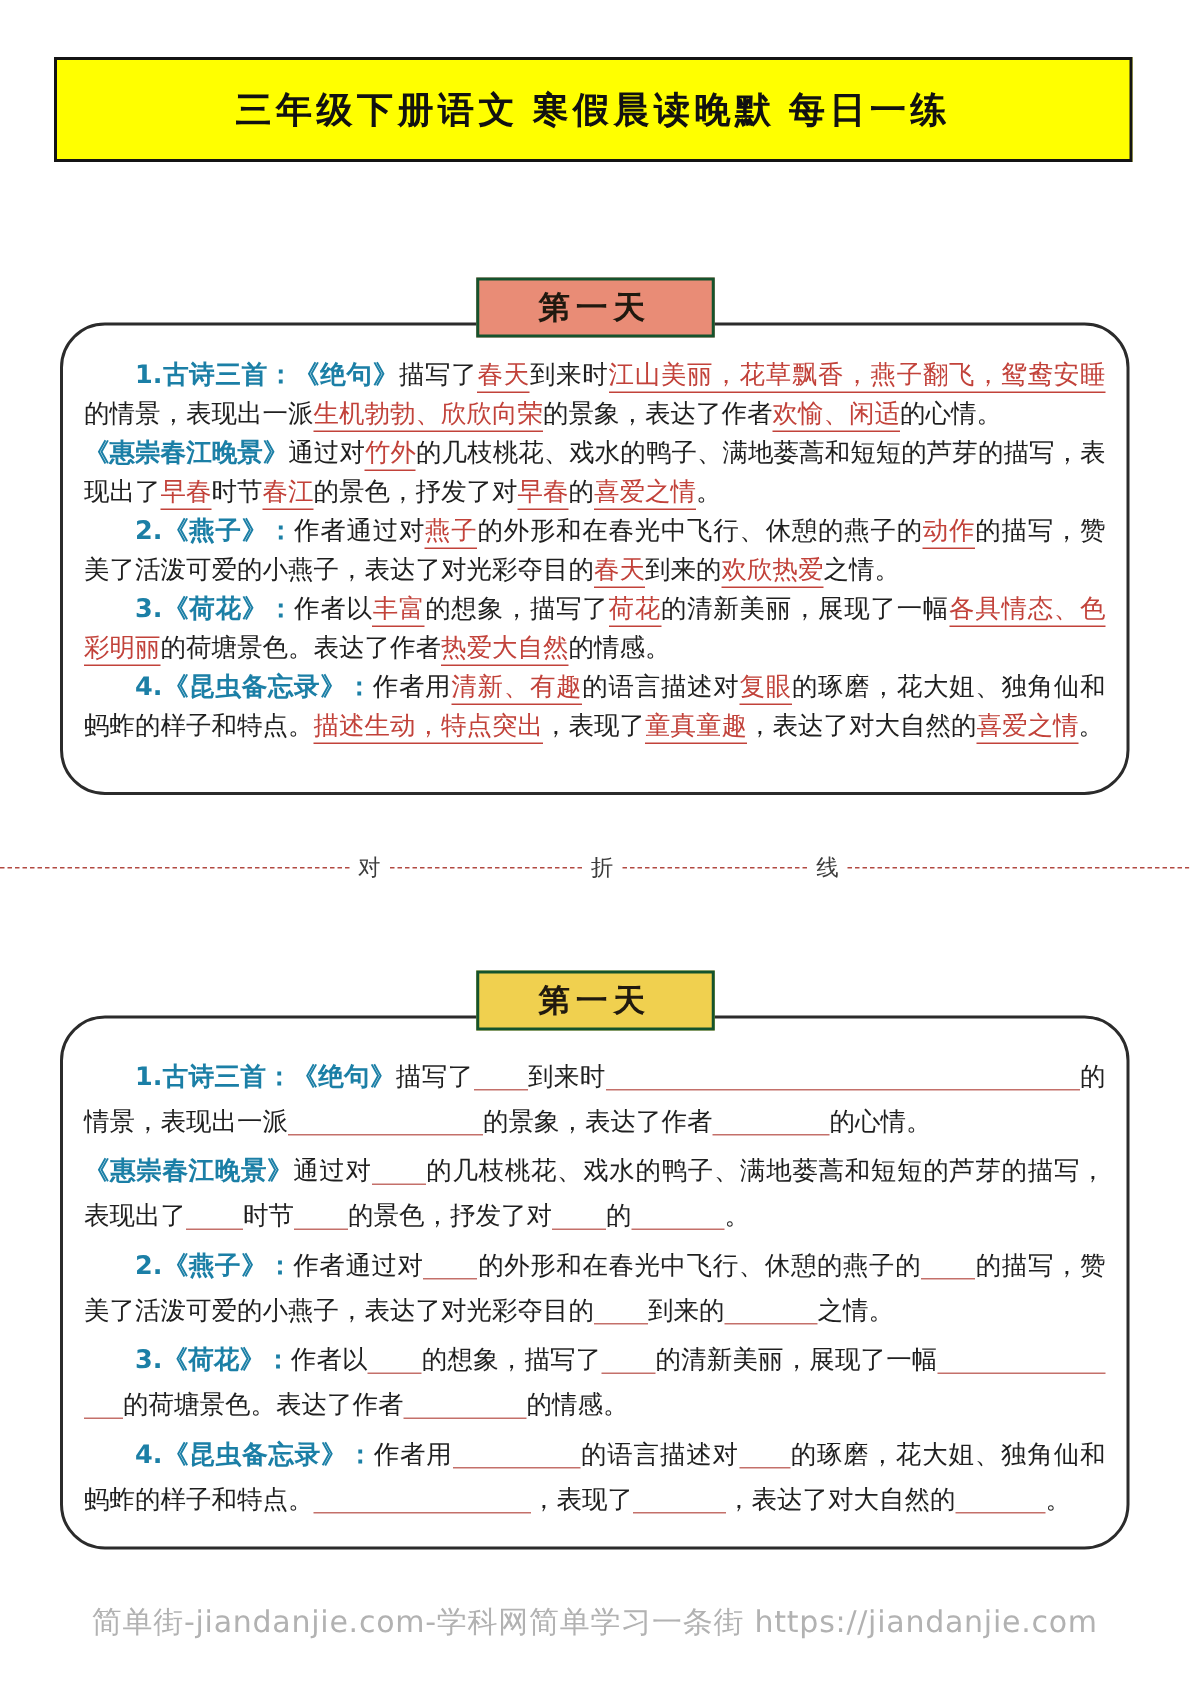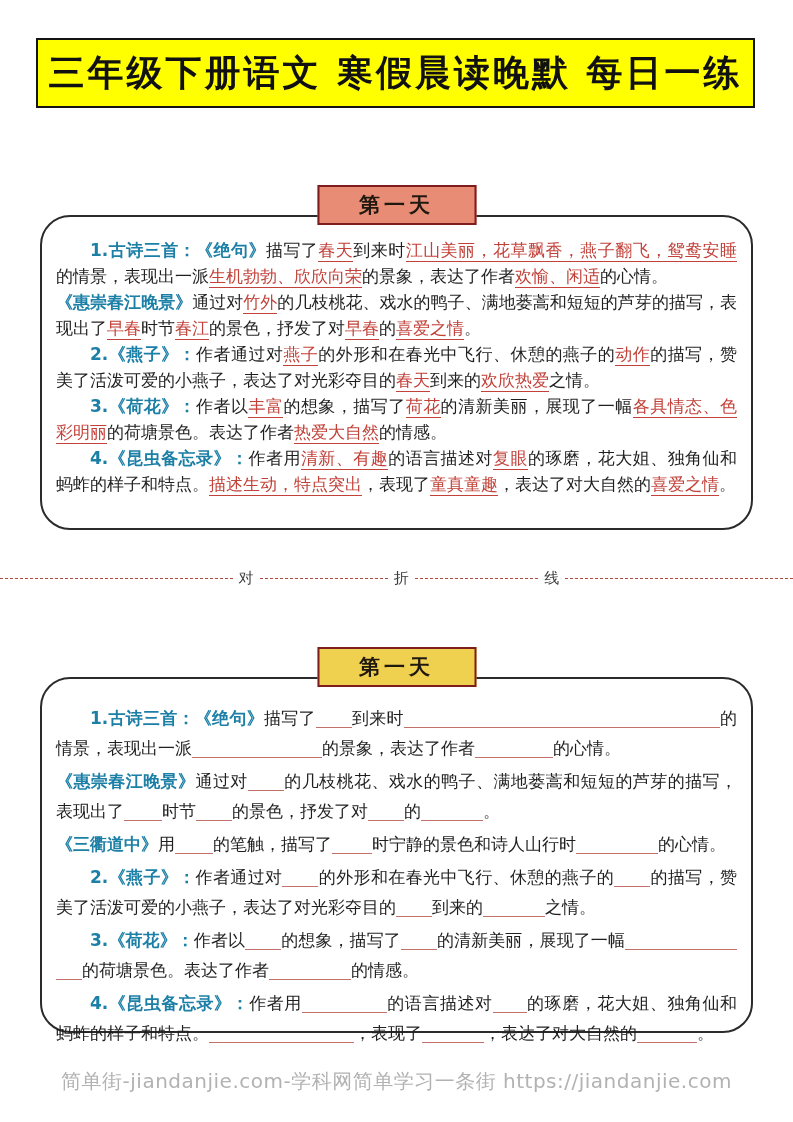--- a/index.html
+++ b/index.html
@@ -8,36 +8,37 @@
     background:#ffffff; overflow:hidden;
     font-family:"DejaVu Sans", sans-serif;
     color:#1f1f1f;
   }
   
   .title-banner {
     position:absolute; left:36px; top:38px; width:719px; height:70px;
     background:var(--title-bg,#FFFF00); border:2px solid #141414;
     box-sizing:border-box;
     display:flex; align-items:center; justify-content:center;
-    font-size:36px; font-weight:bold; letter-spacing:3px; color:#111;
+    font-size:24px; font-weight:bold; letter-spacing:3px; color:#111;
     white-space:nowrap;
+    font-family:Liberation Serif, serif;
   }
   
   .section { position:absolute; left:40px; width:713px; }
   .sec1 { top:215px; height:315px; }
   .sec2 { top:677px; height:356px; }
   .sec-box {
     position:relative; width:100%; height:100%;
     border:2px solid #2b2b2b; border-radius:30px; background:#fff;
     box-sizing:border-box; padding:20px 14px 10px 14px;
   }
   .sec2 .sec-box { padding-top:24px; }
   .badge {
     position:absolute; left:50%; transform:translateX(-50%); top:-32px;
-    border:2px solid #7f1d1d; padding:5px 40px;
+    border:2px solid #14532d; padding:5px 40px;
     font-size:21px; font-weight:bold; color:#20190f;
     letter-spacing:4px; white-space:nowrap; z-index:3; line-height:1.25;
   }
   .badge.salmon { background:var(--badge1-bg,#E98C76); }
   .badge.yellow { background:var(--badge2-bg,#F0D04F); }
   
   .para {
     font-size:17px; line-height:26px; text-align:justify;
     color:#1f1f1f; margin:0;
   }
@@ -96,21 +97,20 @@
     <span class="fold-label">线</span>
     <span class="fold-seg" style="flex-grow:240"></span>
   </div>
 
   <div class="section sec2">
     <div class="sec-box">
       <div class="badge yellow">第一天</div>
       <div>
           <div class="para indent"><span class="seg-blue">1.古诗三首：《绝句》</span><span class="seg-plain">描写了</span><span class="seg-blank" style="width: 36px;"></span><span class="seg-plain">到来时</span><span class="seg-blank" style="width: 316px;"></span><span class="seg-plain">的情景，表现出一派</span><span class="seg-blank" style="width: 130px;"></span><span class="seg-plain">的景象，表达了作者</span><span class="seg-blank" style="width: 78px;"></span><span class="seg-plain">的心情。</span></div>
           <div class="para"><span class="seg-blue">《惠崇春江晚景》</span><span class="seg-plain">通过对</span><span class="seg-blank" style="width: 36px;"></span><span class="seg-plain">的几枝桃花、戏水的鸭子、满地蒌蒿和短短的芦芽的描写，表现出了</span><span class="seg-blank" style="width: 38px;"></span><span class="seg-plain">时节</span><span class="seg-blank" style="width: 36px;"></span><span class="seg-plain">的景色，抒发了对</span><span class="seg-blank" style="width: 36px;"></span><span class="seg-plain">的</span><span class="seg-blank" style="width: 62px;"></span><span class="seg-plain">。</span></div>
-          <div class="para"><span class="seg-blue">《三衢道中》</span><span class="seg-plain">用</span><span class="seg-blank" style="width: 38px;"></span><span class="seg-plain">的笔触，描写了</span><span class="seg-blank" style="width: 40px;"></span><span class="seg-plain">时宁静的景色和诗人山行时</span><span class="seg-blank" style="width: 82px;"></span><span class="seg-plain">的心情。</span></div>
           <div class="para indent"><span class="seg-blue">2.《燕子》：</span><span class="seg-plain">作者通过对</span><span class="seg-blank" style="width: 36px;"></span><span class="seg-plain">的外形和在春光中飞行、休憩的燕子的</span><span class="seg-blank" style="width: 36px;"></span><span class="seg-plain">的描写，赞美了活泼可爱的小燕子，表达了对光彩夺目的</span><span class="seg-blank" style="width: 36px;"></span><span class="seg-plain">到来的</span><span class="seg-blank" style="width: 62px;"></span><span class="seg-plain">之情。</span></div>
           <div class="para indent"><span class="seg-blue">3.《荷花》：</span><span class="seg-plain">作者以</span><span class="seg-blank" style="width: 36px;"></span><span class="seg-plain">的想象，描写了</span><span class="seg-blank" style="width: 36px;"></span><span class="seg-plain">的清新美丽，展现了一幅</span><span class="seg-blank" style="width: 112px;"></span><span class="seg-blank" style="width: 26px;"></span><span class="seg-plain">的荷塘景色。表达了作者</span><span class="seg-blank" style="width: 82px;"></span><span class="seg-plain">的情感。</span></div>
           <div class="para indent"><span class="seg-blue">4.《昆虫备忘录》：</span><span class="seg-plain">作者用</span><span class="seg-blank" style="width: 85px;"></span><span class="seg-plain">的语言描述对</span><span class="seg-blank" style="width: 34px;"></span><span class="seg-plain">的琢磨，花大姐、独角仙和蚂蚱的样子和特点。</span><span class="seg-blank" style="width: 145px;"></span><span class="seg-plain">，表现了</span><span class="seg-blank" style="width: 62px;"></span><span class="seg-plain">，表达了对大自然的</span><span class="seg-blank" style="width: 60px;"></span><span class="seg-plain">。</span></div>
         </div>
     </div>
   </div>
 
   <div class="footer">简单街-jiandanjie.com-学科网简单学习一条街 https://jiandanjie.com</div>
 
 </div>

